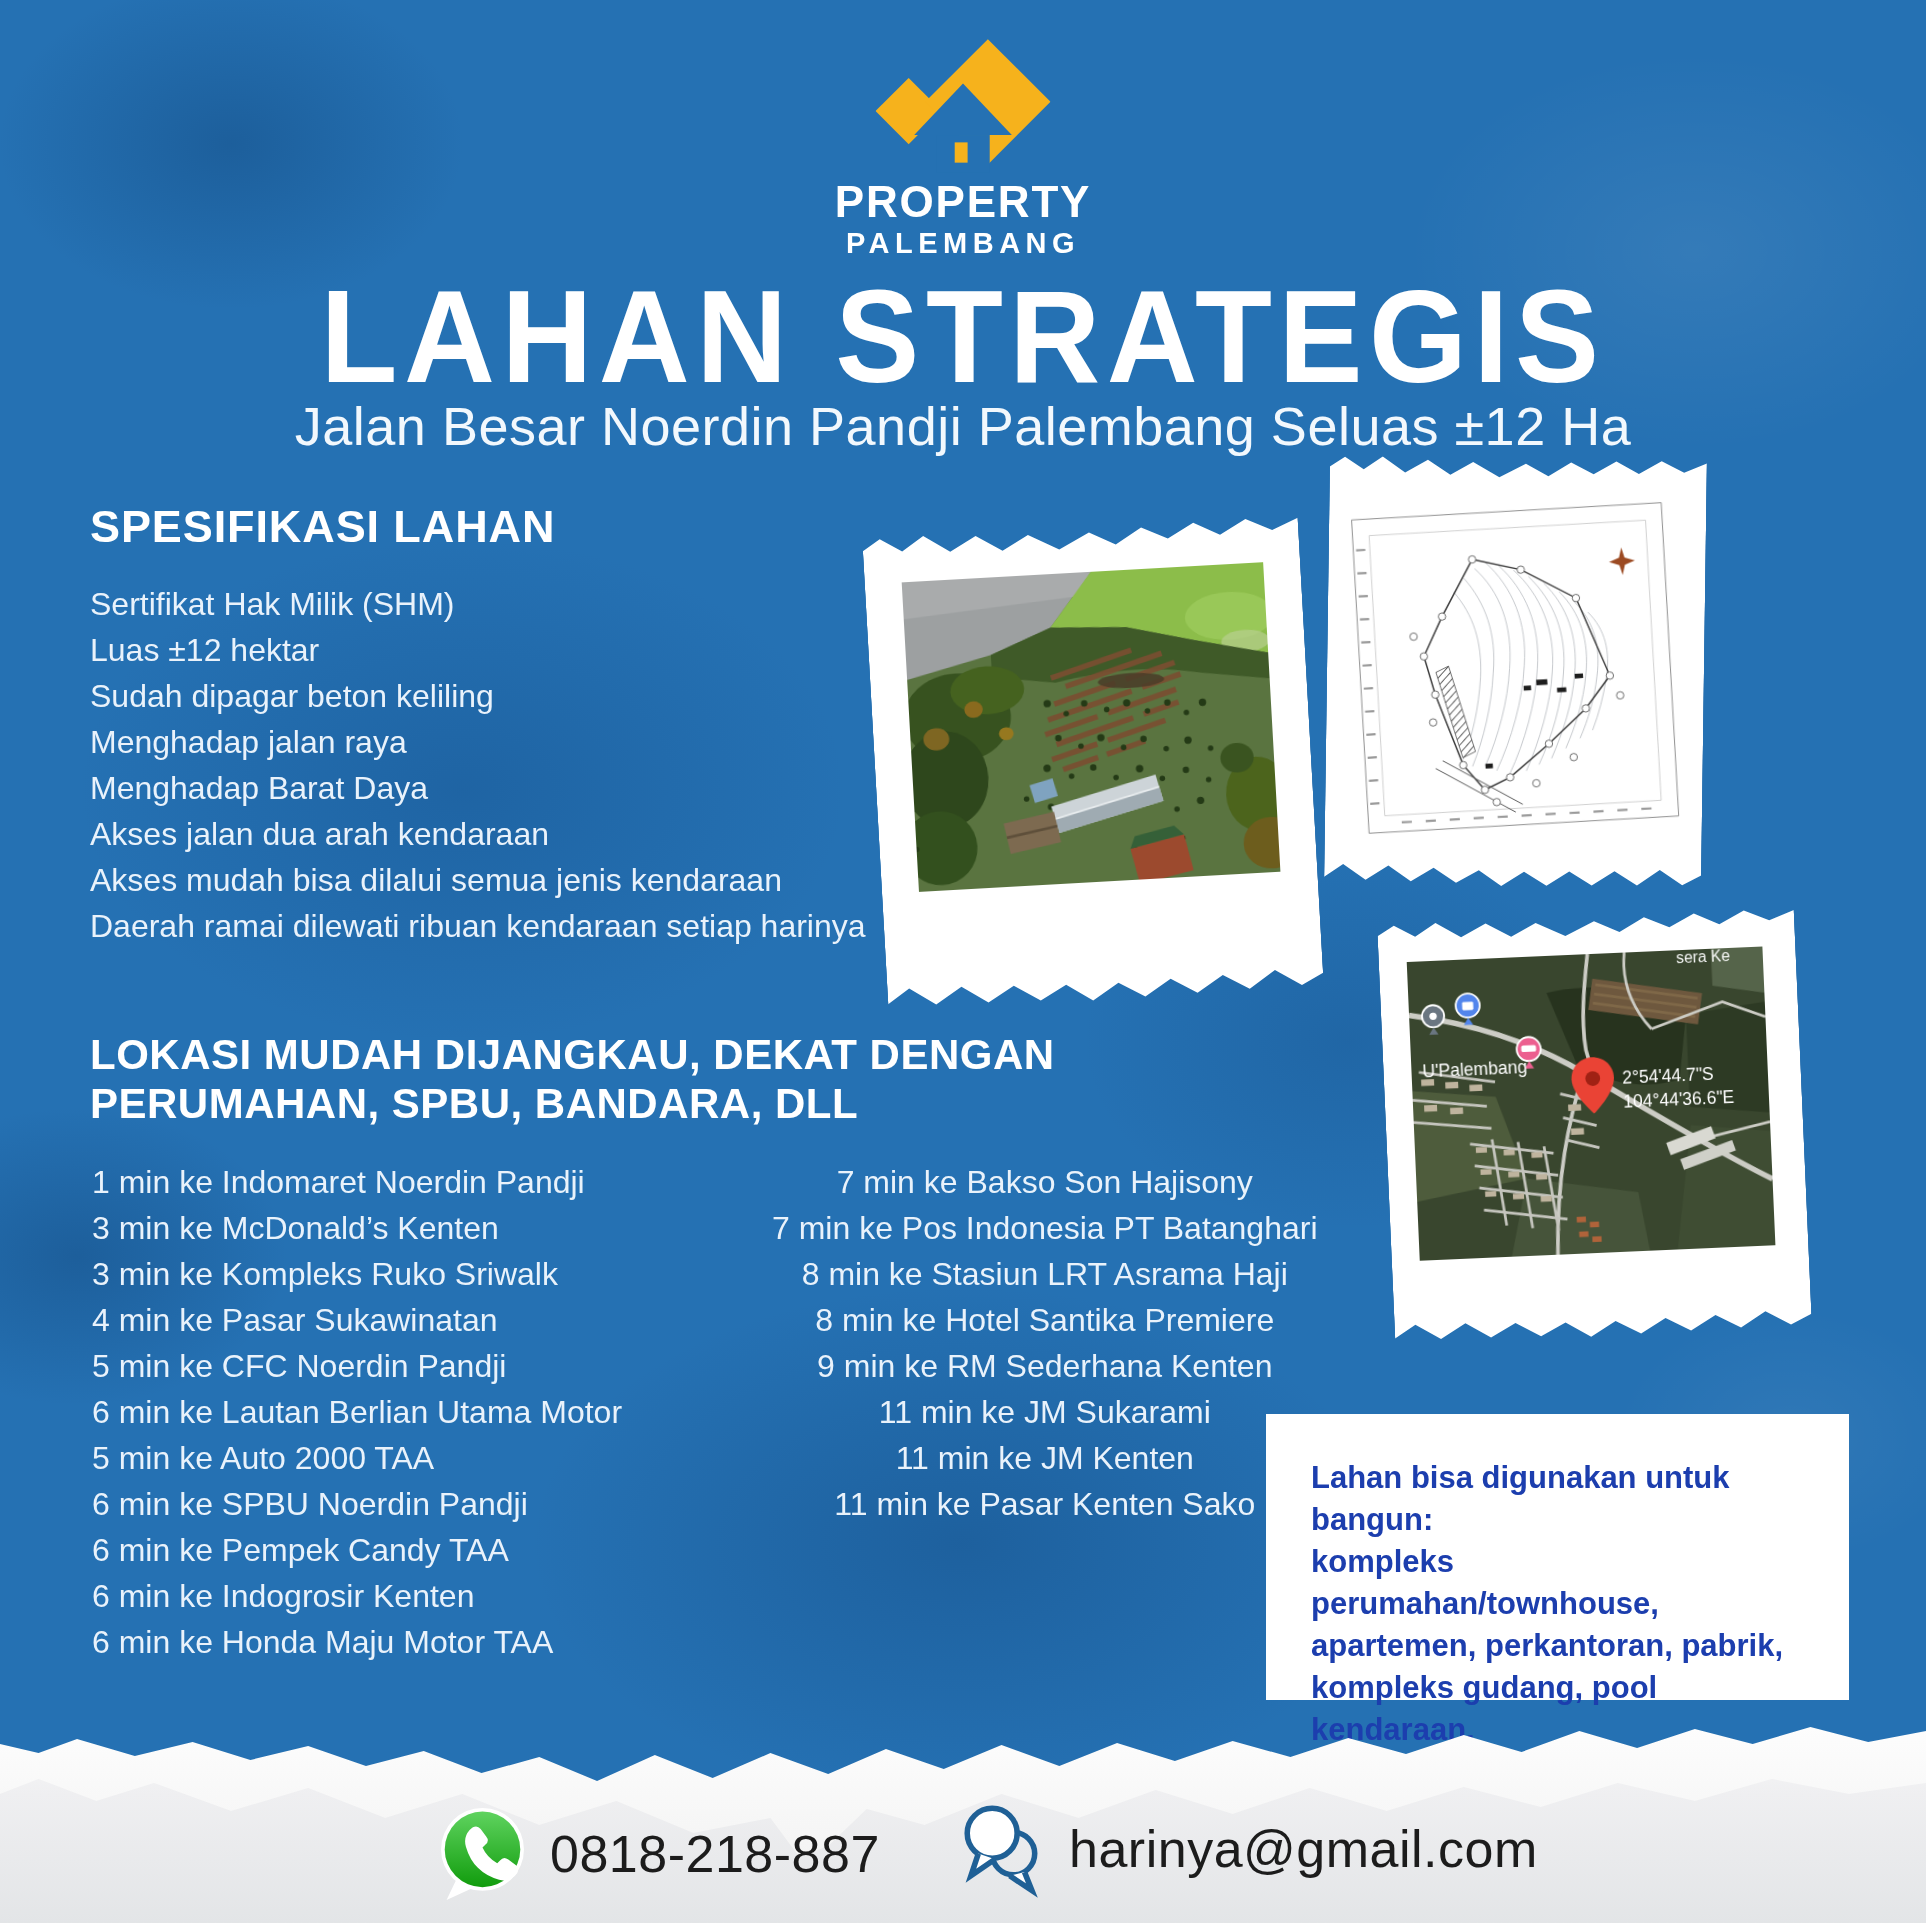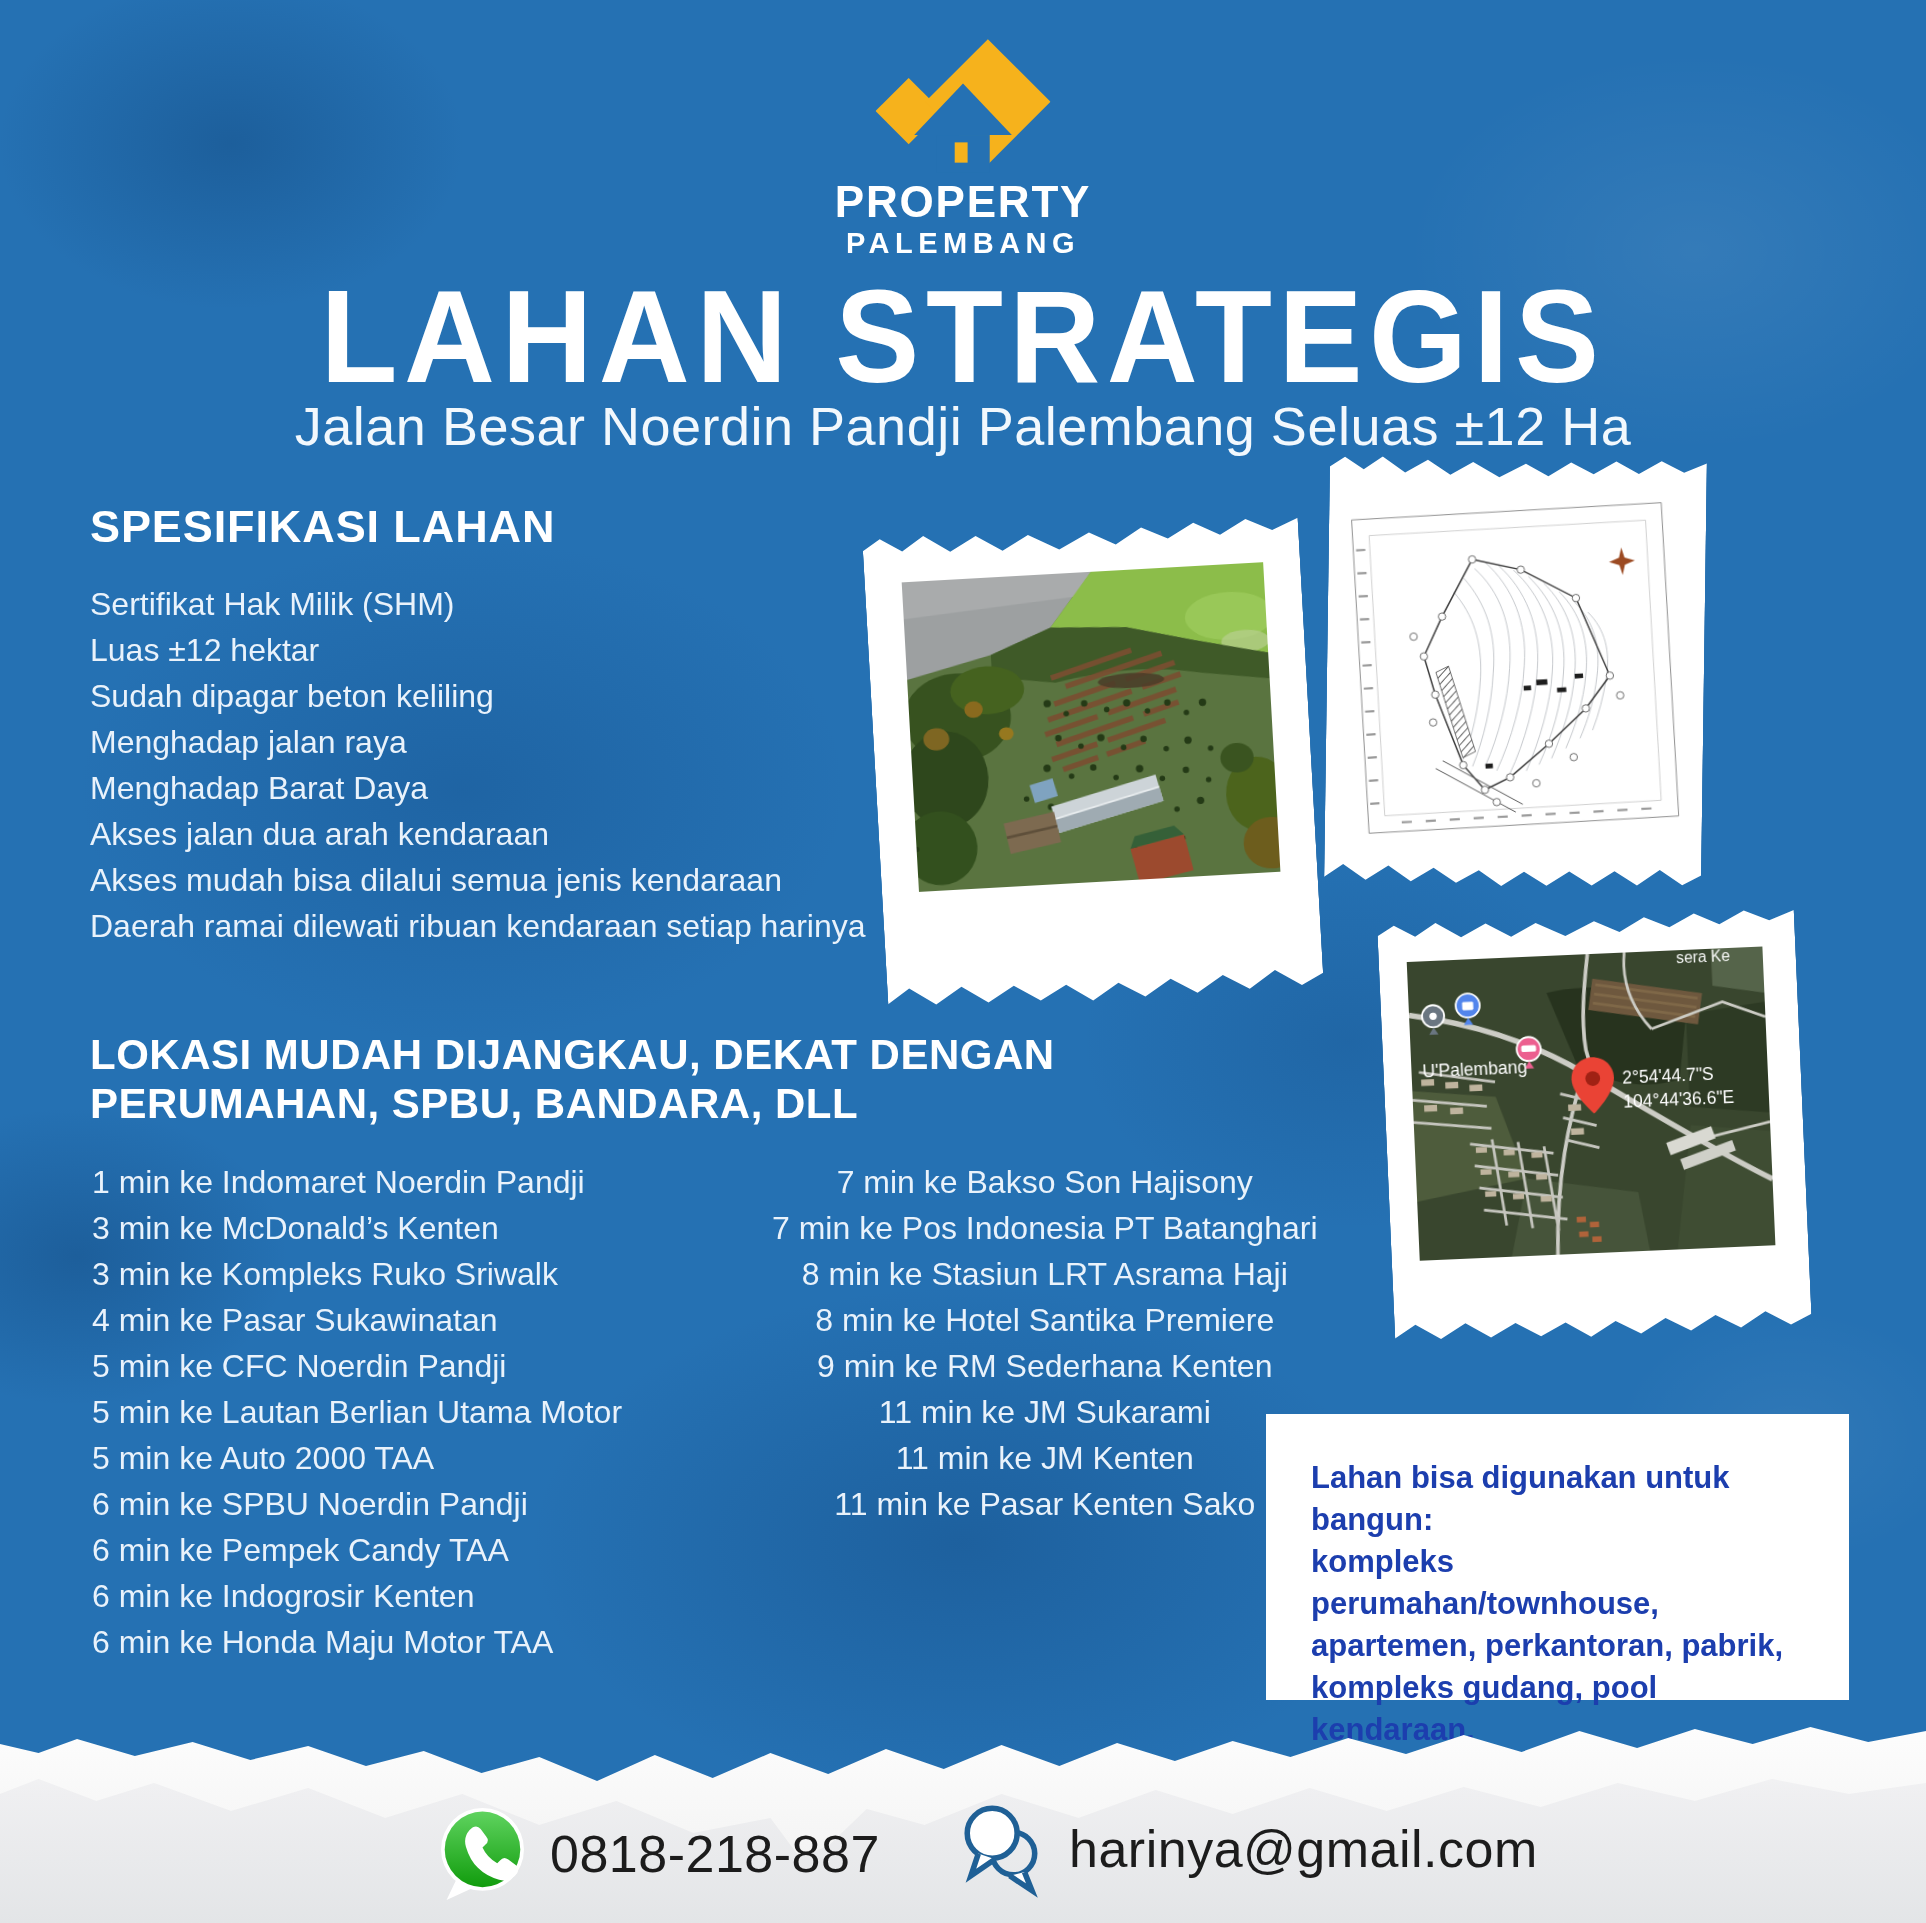--- a/index.html
+++ b/index.html
@@ -124,21 +124,21 @@
       </div>
 
     <div class="lokasi-heading">LOKASI MUDAH DIJANGKAU, DEKAT DENGAN
 PERUMAHAN, SPBU, BANDARA, DLL</div>
     <div class="loc-col left">
         <div class="loc-item">1 min ke Indomaret Noerdin Pandji</div>
         <div class="loc-item">3 min ke McDonald’s Kenten</div>
         <div class="loc-item">3 min ke Kompleks Ruko Sriwalk</div>
         <div class="loc-item">4 min ke Pasar Sukawinatan</div>
         <div class="loc-item">5 min ke CFC Noerdin Pandji</div>
-        <div class="loc-item">5 min ke Lautan Berlian Utama Motor</div>
+        <div class="loc-item">6 min ke Lautan Berlian Utama Motor</div>
         <div class="loc-item">5 min ke Auto 2000 TAA</div>
         <div class="loc-item">6 min ke SPBU Noerdin Pandji</div>
         <div class="loc-item">6 min ke Pempek Candy TAA</div>
         <div class="loc-item">6 min ke Indogrosir Kenten</div>
         <div class="loc-item">6 min ke Honda Maju Motor TAA</div>
       </div>
     <div class="loc-col right">
         <div class="loc-item">7 min ke Bakso Son Hajisony</div>
         <div class="loc-item">7 min ke Pos Indonesia PT Batanghari</div>
         <div class="loc-item">8 min ke Stasiun LRT Asrama Haji</div>

